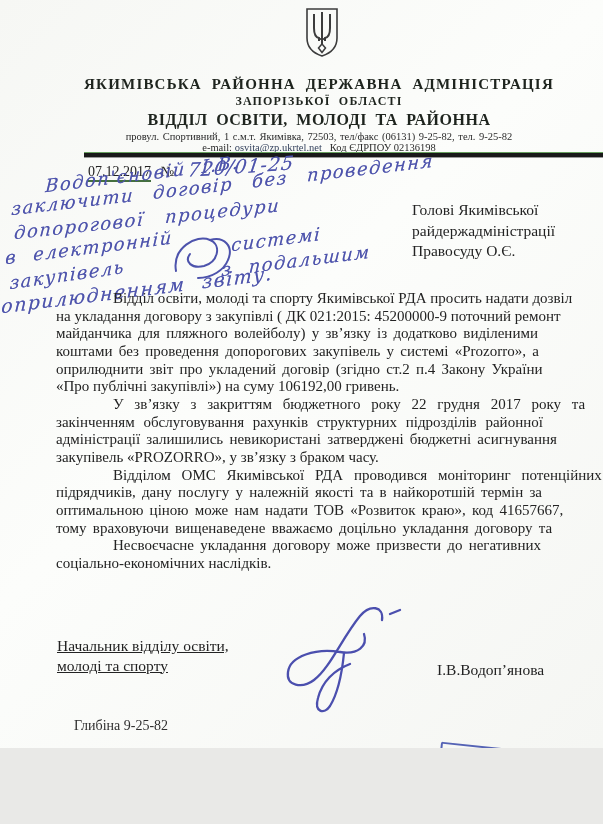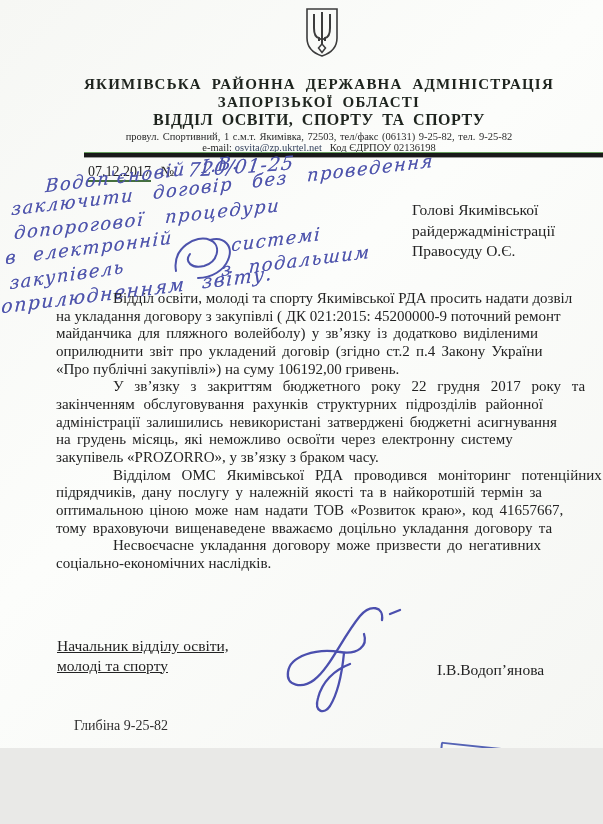--- a/index.html
+++ b/index.html
@@ -5,21 +5,21 @@
   html,body{margin:0;padding:0;background:#e9e9e7;}
   .page{
     position:relative;width:603px;height:748px;overflow:hidden;
     background:linear-gradient(135deg,#f6f7f4 0%,#fcfdfb 45%,#f5f6f3 100%);
     font-family:"Liberation Serif",serif;color:#232323;
   }
   .abs{position:absolute;}
   .ctr{left:35px;width:568px;text-align:center;}
   .hd{font-weight:bold;color:#1e241e;white-space:nowrap;}
   .h1{top:76px;font-size:15px;letter-spacing:1.2px;word-spacing:5px;}
-  .h2{top:94px;font-size:15px;letter-spacing:1.2px;word-spacing:4px;}
+  .h2{top:94px;font-size:12px;letter-spacing:1.2px;word-spacing:4px;}
   .h3{top:111px;font-size:16px;letter-spacing:0.5px;word-spacing:4px;}
   .addr{top:131px;font-size:10.5px;word-spacing:1px;color:#2a2a2a;}
   .mail{top:142px;font-size:10.5px;color:#2a2a2a;}
   .mail .lnk{text-decoration:underline;color:#33415c;}
   .rule{left:84px;width:519px;top:152px;height:4px;background:#191919;border-top:1px solid #67a05e;box-shadow:0 1px 0 #9a9a9a;}
   .refline{left:88px;top:158px;font-size:14px;white-space:nowrap;}
   .refdate{text-decoration:none;border-bottom:2px solid #44703f;padding-bottom:1px;margin-top:24px;}
   .refno{margin-left:10px;}
   .hand{font-family:"DejaVu Serif",serif;font-style:italic;color:#4d53ac;white-space:nowrap;
         text-shadow:0 0 0.5px rgba(77,83,172,.55);}
@@ -59,21 +59,21 @@
       <path d="M9,6 V20 Q9,29 14,30 L14,33" stroke-width="2"></path>
       <path d="M25,6 V20 Q25,29 20,30 L20,33" stroke-width="2"></path>
       <path d="M17,4 V36" stroke-width="2"></path>
       <path d="M13,31 H21" stroke-width="1.8"></path>
       <path d="M17,36 L20.5,40 L17,44.5 L13.5,40 Z" stroke-width="1.5"></path>
     </svg>
   </div>
 
   <div class="abs ctr hd h1">ЯКИМІВСЬКА  РАЙОННА  ДЕРЖАВНА  АДМІНІСТРАЦІЯ</div>
   <div class="abs ctr hd h2">ЗАПОРІЗЬКОЇ  ОБЛАСТІ</div>
-  <div class="abs ctr hd h3">ВІДДІЛ ОСВІТИ,  СПОРТУ  ТА  СПОРТУ</div>
+  <div class="abs ctr hd h3">ВІДДІЛ ОСВІТИ,  МОЛОДІ  ТА  РАЙОННА</div>
   <div class="abs ctr addr">провул. Спортивний, 1 с.м.т.  Якимівка,  72503, тел/факс (06131)  9-25-82, тел. 9-25-82</div>
   <div class="abs ctr mail">
     <span>e-mail:</span>
     <span class="lnk">osvita@zp.ukrtel.net</span>&nbsp;&nbsp;
     <span>Код  ЄДРПОУ 02136198</span>
   </div>
 
   <div class="abs rule"></div>
 
   <div class="abs refline">
@@ -98,26 +98,26 @@
   <div class="abs rcpt" style="top:200px;">
     <div>Голові Якимівської</div>
     <div>райдержадміністрації</div>
     <div>Правосуду О.Є.</div>
   </div>
 
   <div class="abs bodyblock">
     <div class="body-line ind">Відділ освіти, молоді та спорту Якимівської РДА просить надати дозвіл</div>
     <div class="body-line">на укладання договору з закупівлі ( ДК 021:2015: 45200000-9 поточний ремонт</div>
     <div class="body-line ws1">майданчика для пляжного волейболу) у зв’язку із додатково виділеними</div>
+    <div class="body-line ws1">коштами без проведення допорогових закупівель у системі «Prozorro», а</div>
     <div class="body-line ws1">оприлюднити звіт про укладений договір (згідно ст.2 п.4 Закону України</div>
     <div class="body-line">«Про публічні закупівлі») на суму 106192,00 гривень.</div>
     <div class="body-line ind ws3">У зв’язку з закриттям бюджетного року 22 грудня 2017 року  та</div>
     <div class="body-line ws2">закінченням обслуговування рахунків структурних підрозділів районної</div>
     <div class="body-line ws1">адміністрації залишились невикористані затверджені бюджетні асигнування</div>
-    <div class="body-line ws1">на грудень місяць, які неможливо освоїти через електронну систему</div>
     <div class="body-line">закупівель «PROZORRO», у зв’язку з браком часу.</div>
     <div class="body-line ind ws3">Відділом ОМС Якимівської РДА проводився моніторинг потенційних</div>
     <div class="body-line ws1">підрядчиків,  дану послугу  у належній якості та  в найкоротшій термін за</div>
     <div class="body-line ws1">оптимальною ціною може нам надати ТОВ «Розвиток краю», код 41657667,</div>
     <div class="body-line ws1">тому враховуючи вищенаведене вважаємо доцільно укладання договору та</div>
     <div class="body-line ind ws1">Несвоєчасне укладання договору може призвести до негативних</div>
     <div class="body-line">соціально-економічних наслідків.</div>
   </div>
 
   <div class="abs sign-title">

